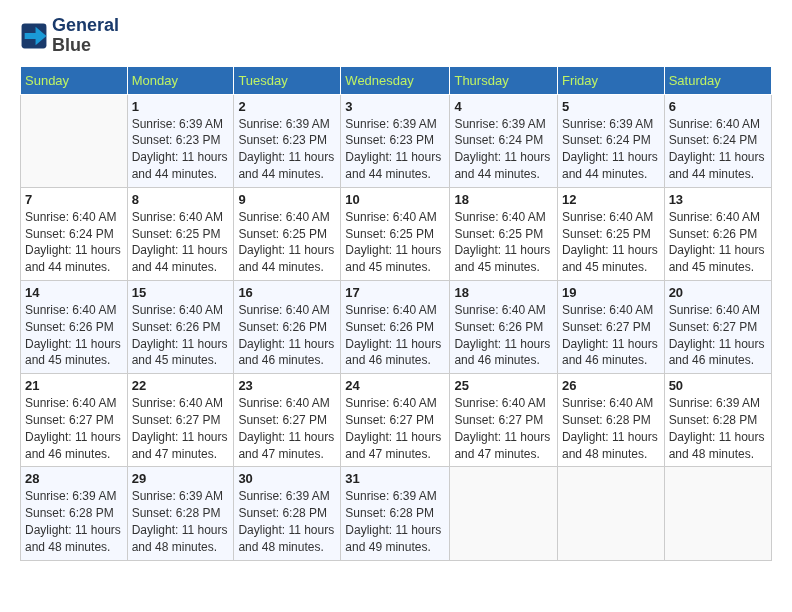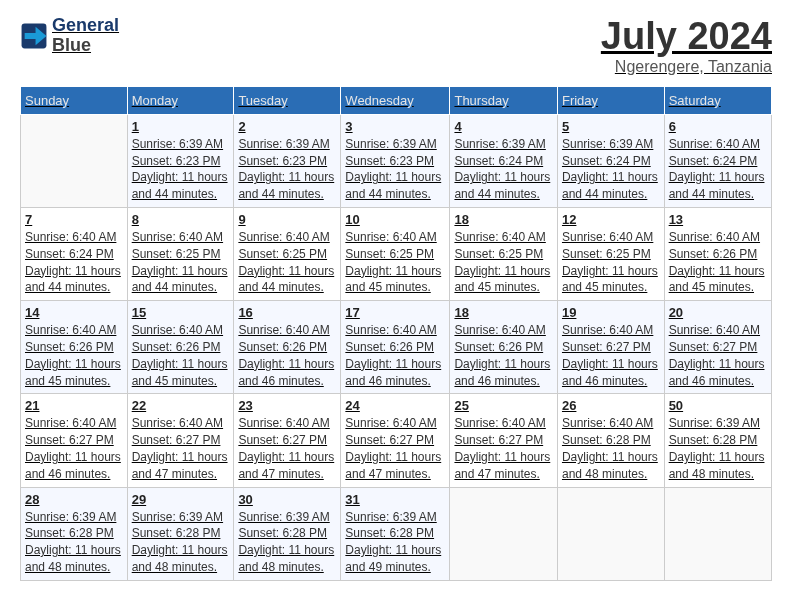--- a/index.html
+++ b/index.html
@@ -8,21 +8,20 @@
       background: #fff;
       width: 792px;
       height: 612px;
       overflow: hidden;
     }
     .page {
       width: 792px;
       min-height: 612px;
       padding: 16px 20px 10px 20px;
       background: #fff;
-      text-decoration: underline;
     }
     .header {
       display: flex;
       justify-content: space-between;
       align-items: flex-start;
       margin-bottom: 10px;
     }
     .logo {
       display: flex;
       align-items: center;
@@ -54,21 +53,21 @@
       font-size: 16px;
       color: #555;
     }
     .calendar-table {
       width: 100%;
       border-collapse: collapse;
       font-size: 11px;
     }
     .calendar-table thead th {
       background: #2a6db5;
-      color: #e5e5e5;
+      color: #bef264;
       padding: 6px 4px;
       text-align: left;
       font-size: 13px;
       font-weight: normal;
       border: 1px solid #fff;
       margin-top: 44px;
     }
     .calendar-table tbody td {
       border: 1px solid #ccc;
       vertical-align: top;
@@ -108,24 +107,20 @@
       <svg class="logo-icon" viewBox="0 0 36 36">
         <rect x="2" y="2" width="32" height="32" rx="4" fill="#1a3a6b"></rect>
         <polygon points="20,6 34,18 20,30 20,22 6,22 6,14 20,14" fill="#1a9ad7"></polygon>
       </svg>
       <div>
         <div class="logo-text">
           General<br><span>Blue</span>
         </div>
       </div>
     </div>
-    <div class="title-block">
-      <div class="month-title">July 2024</div>
-      <div class="location-title">Ngerengere, Tanzania</div>
-    </div>
   </div>
 
   <table class="calendar-table">
     <thead>
       <tr id="weekday-header">
           <th>Sunday</th>
           <th>Monday</th>
           <th>Tuesday</th>
           <th>Wednesday</th>
           <th>Thursday</th>

